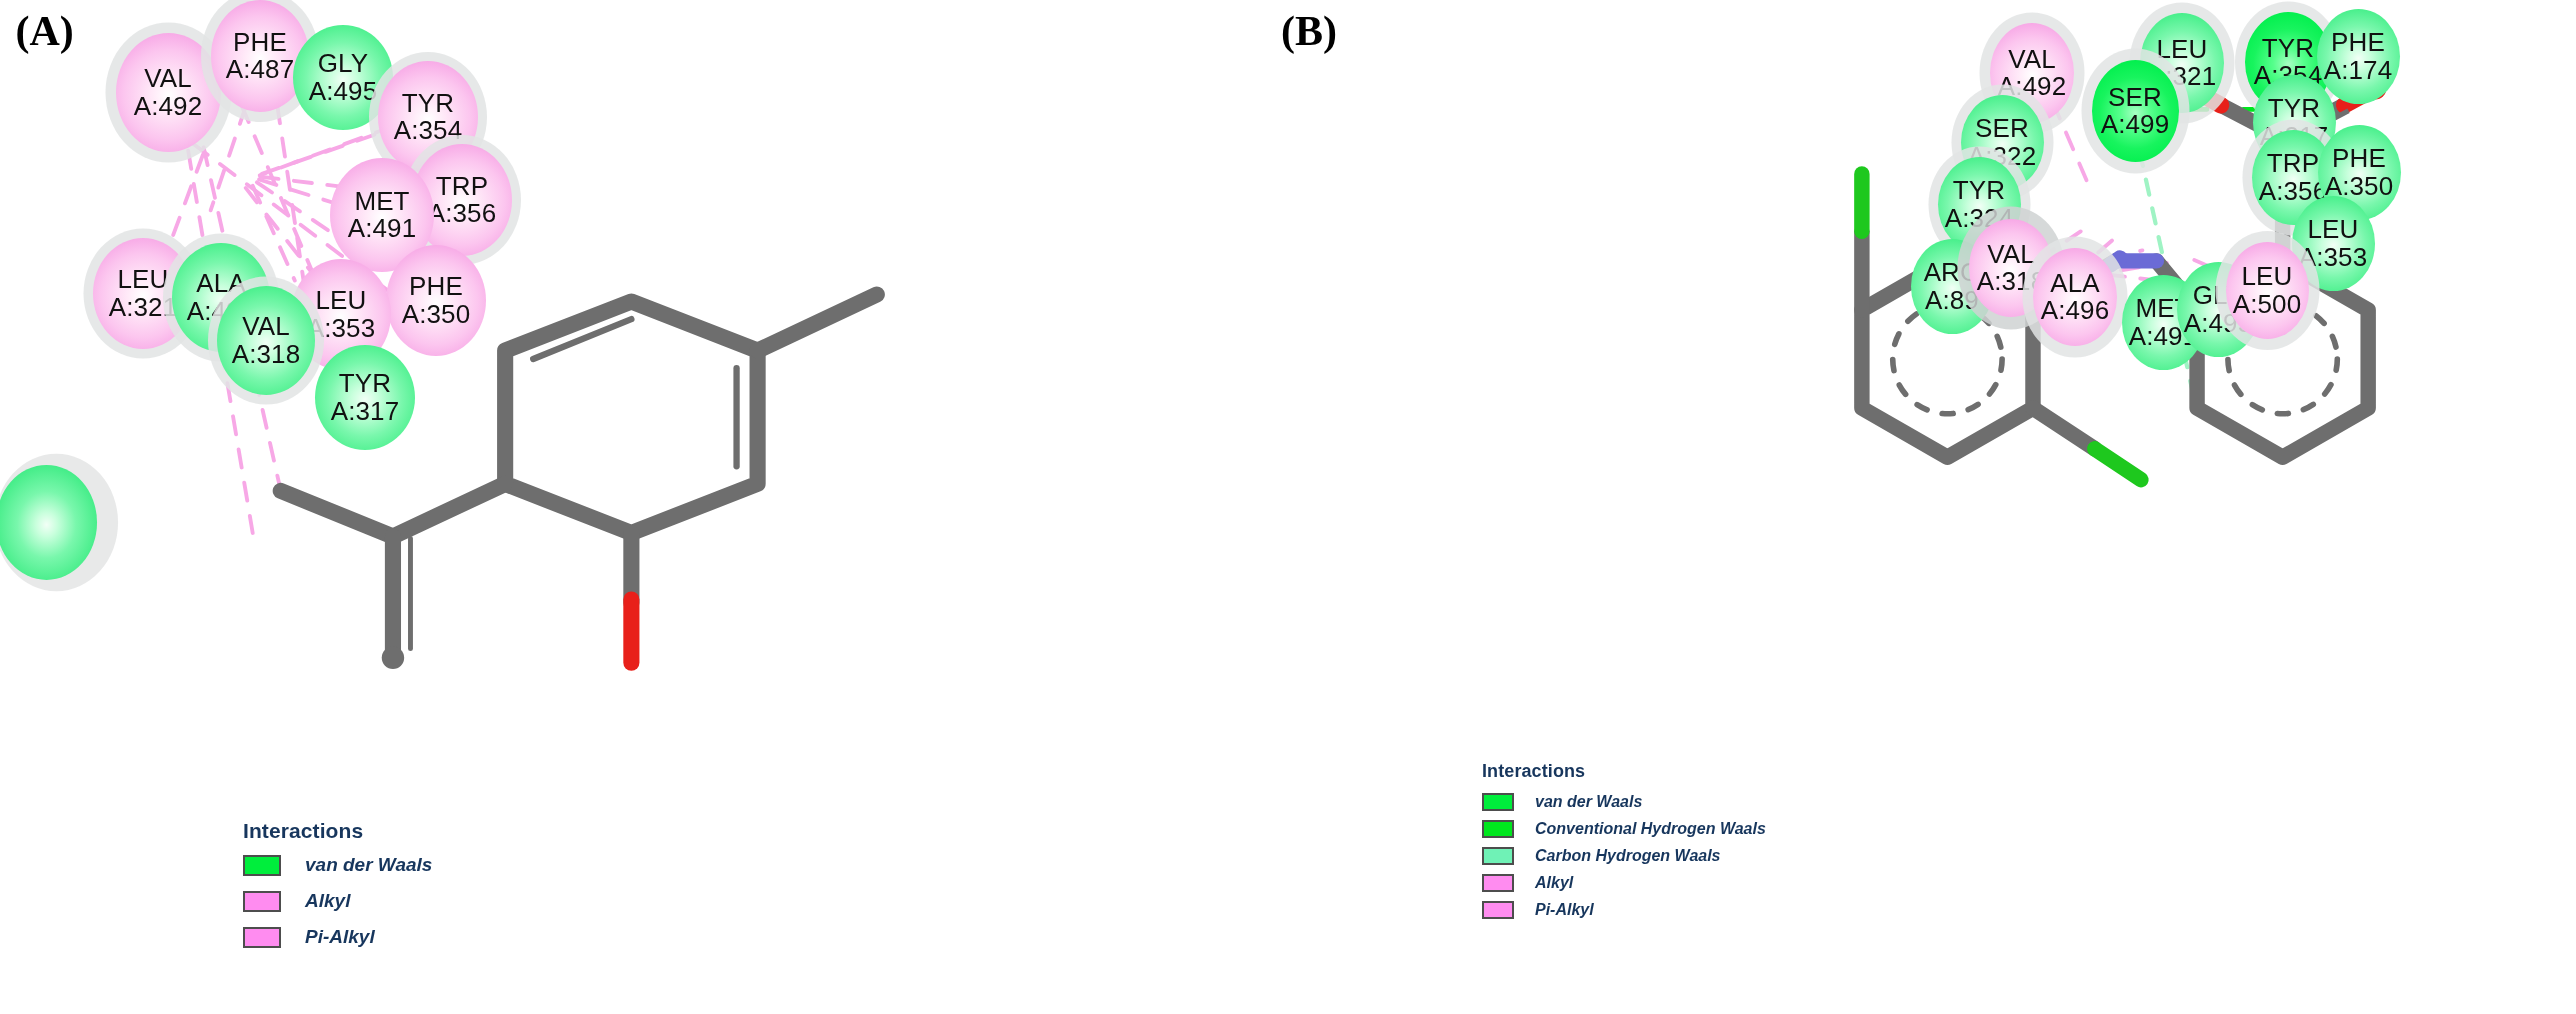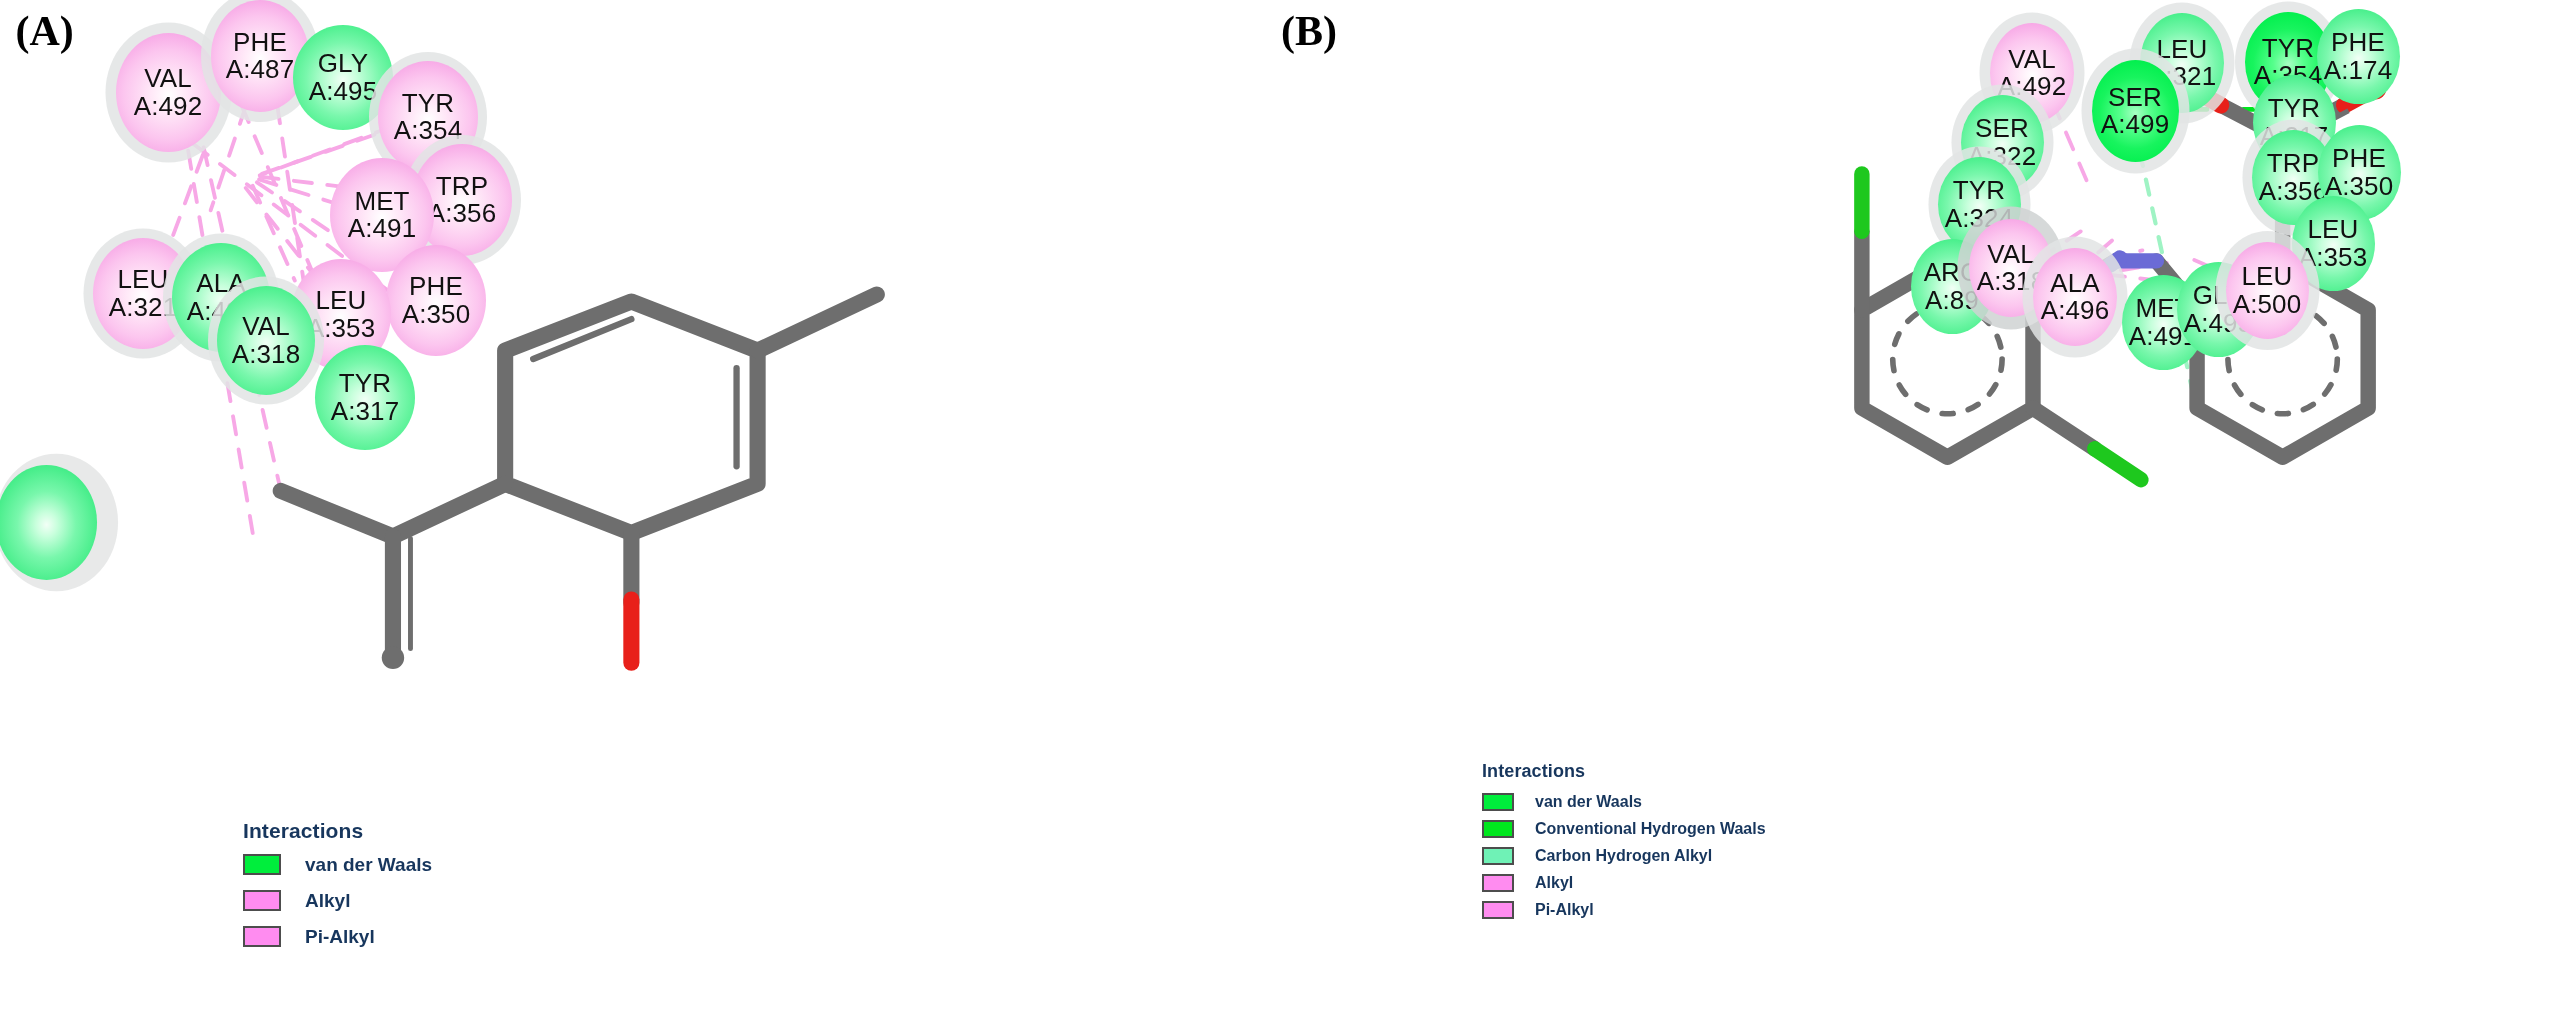--- a/index.html
+++ b/index.html
@@ -37,21 +37,21 @@
   .lines{position:absolute;left:0;top:0;width:100%;height:100%;
          z-index:1;pointer-events:none;}
   .molecule{position:absolute;left:0;top:0;width:100%;height:100%;z-index:2;
             pointer-events:none;}
   .residue{z-index:4;}
 
   
   .legend{position:absolute;z-index:6;}
   .legend-title{font-weight:bold;font-size:18px;color:#17365d;
                 margin-bottom:11.2px;letter-spacing:0.1px;}
-  .legend-row{display:flex;align-items:flex-start;margin-bottom:9px;}
+  .legend-row{display:flex;align-items:center;margin-bottom:9px;font-style:italic;}
   .swatch{width:32px;height:18px;border:2.1px solid #4d4d4d;
           box-sizing:border-box;margin-right:21px;flex:none;}
   .legend-text{font-size:16px;color:#17365d;white-space:nowrap;
                font-weight:bold;}
   #legend-a .legend-title{font-size:21px;}
   #legend-a .legend-text{font-size:19px;}
   #legend-a .swatch{width:38px;height:21px;margin-right:24px;}
   #legend-a .legend-row{margin-bottom:14px;}
 </style>
 </head>
@@ -344,21 +344,21 @@
     <div class="legend-row">
       <span class="swatch" style="background:#00ee3c;"></span>
       <span class="legend-text">van der Waals</span>
     </div>
     <div class="legend-row">
       <span class="swatch" style="background:#00e61e;"></span>
       <span class="legend-text">Conventional Hydrogen Waals</span>
     </div>
     <div class="legend-row">
       <span class="swatch" style="background:#6ff2b6;"></span>
-      <span class="legend-text">Carbon Hydrogen Alkyl</span>
+      <span class="legend-text">Carbon Hydrogen Waals</span>
     </div>
     <div class="legend-row">
       <span class="swatch" style="background:#ff8cf0;"></span>
       <span class="legend-text">Alkyl</span>
     </div>
     <div class="legend-row">
       <span class="swatch" style="background:#ff8cf0;"></span>
       <span class="legend-text">Pi-Alkyl</span>
     </div>
   </div>

